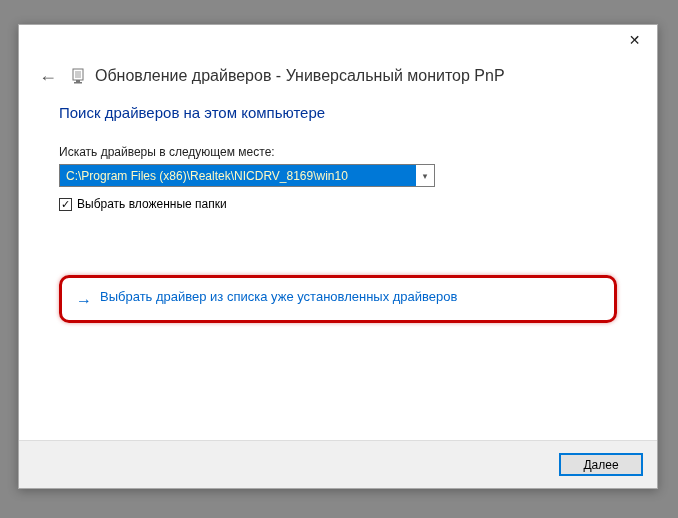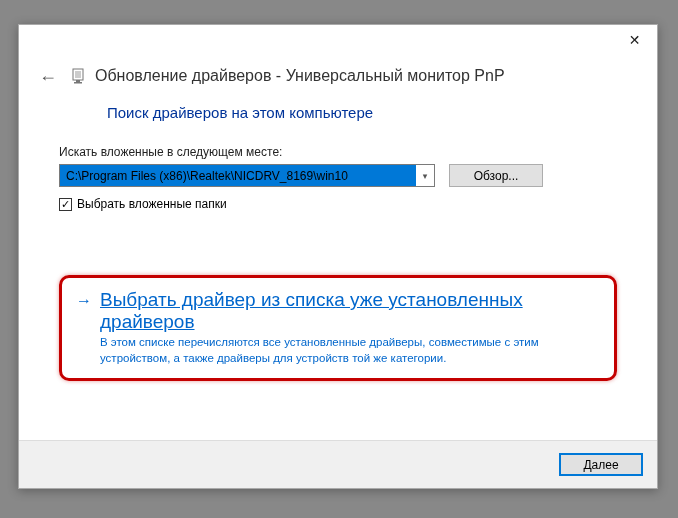--- a/index.html
+++ b/index.html
@@ -60,21 +60,20 @@
     color: #333;
   }
   .content {
     padding: 12px 40px 10px 40px;
   }
   .main-heading {
     color: #003399;
     font-size: 15px;
     font-weight: 400;
     margin-bottom: 24px;
-    margin-left: 48px;
   }
   .field-label {
     font-size: 12px;
     color: #222;
     margin-bottom: 5px;
   }
   .path-row {
     display: flex;
     gap: 14px;
     align-items: center;
@@ -84,21 +83,21 @@
     position: relative;
     width: 376px;
     height: 23px;
     border: 1px solid #7a7a7a;
     display: flex;
     align-items: center;
   }
   .combo-text {
     flex: 1;
     background: #0078d7;
-    color: #000000;
+    color: #fef9c3;
     font-size: 12px;
     padding: 2px 6px;
     height: 100%;
     display: flex;
     align-items: center;
     white-space: nowrap;
     overflow: hidden;
   }
   .combo-arrow {
     width: 18px;
@@ -150,22 +149,21 @@
   }
   .link-arrow {
     color: #0066cc;
     font-size: 16px;
     line-height: 1.2;
     flex-shrink: 0;
   }
   .link-body { flex: 1; }
   .link-title {
     color: #0066cc;
-    font-size: 19px;
-    text-decoration: underline;
+    font-size: 13px;
     margin-bottom: 2px;
   }
   .link-desc {
     color: #0066cc;
     font-size: 11.5px;
     line-height: 1.35;
   }
   .footer {
     position: absolute;
     bottom: 0;
@@ -212,41 +210,39 @@
         <rect x="5" y="12" width="4" height="2" fill="#777"></rect>
         <rect x="3" y="14" width="8" height="1.5" fill="#777"></rect>
       </svg>
     </span>
     <span class="header-title">Обновление драйверов - Универсальный монитор PnP</span>
   </div>
 
   <div class="content">
     <div class="main-heading">Поиск драйверов на этом компьютере</div>
 
-    <div class="field-label">Искать вложенные в следующем месте:</div>
+    <div class="field-label">Искать драйверы в следующем месте:</div>
 
     <div class="path-row">
       <div class="combo">
         <div class="combo-text">C:\Program Files (x86)\Realtek\NICDRV_8169\win10</div>
         <div class="combo-arrow">▾</div>
       </div>
-      <button class="browse-btn">Обзор...</button>
     </div>
 
     <div class="checkbox-row">
       <span class="checkbox">✓</span>
       <span>Выбрать вложенные папки</span>
     </div>
 
     <div class="option-box">
       <div class="option-link">
         <span class="link-arrow">→</span>
         <div class="link-body">
           <div class="link-title">Выбрать драйвер из списка уже установленных драйверов</div>
-          <div class="link-desc">В этом списке перечисляются все установленные драйверы, совместимые с этим устройством, а также драйверы для устройств той же категории.</div>
         </div>
       </div>
     </div>
   </div>
 
   <div class="footer">
     <button class="footer-btn primary">Далее</button>
   </div>
 
 </div>

